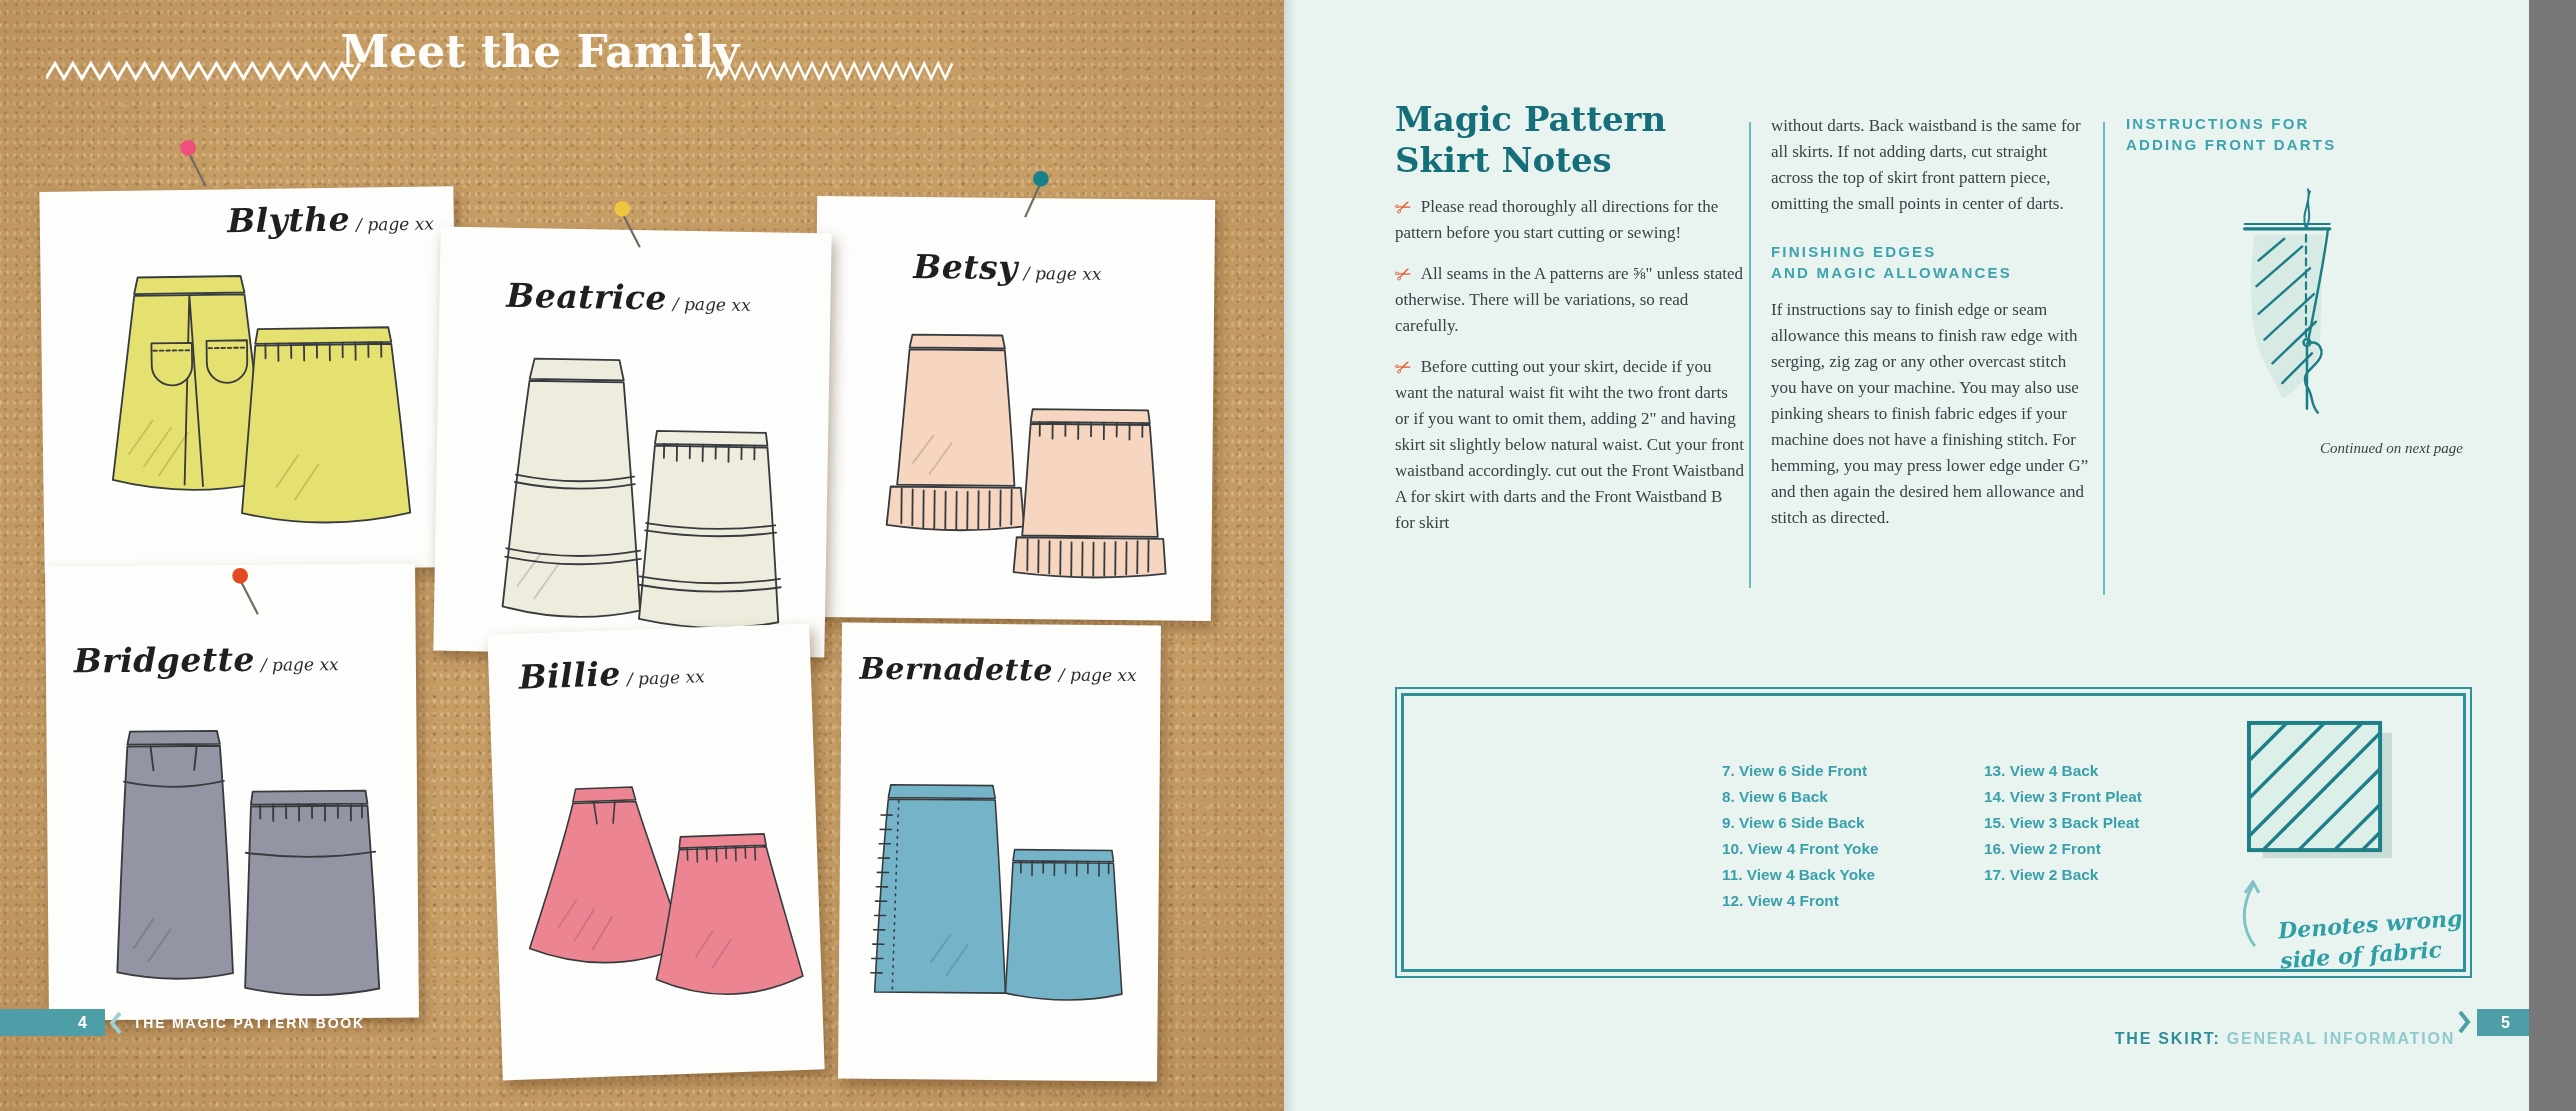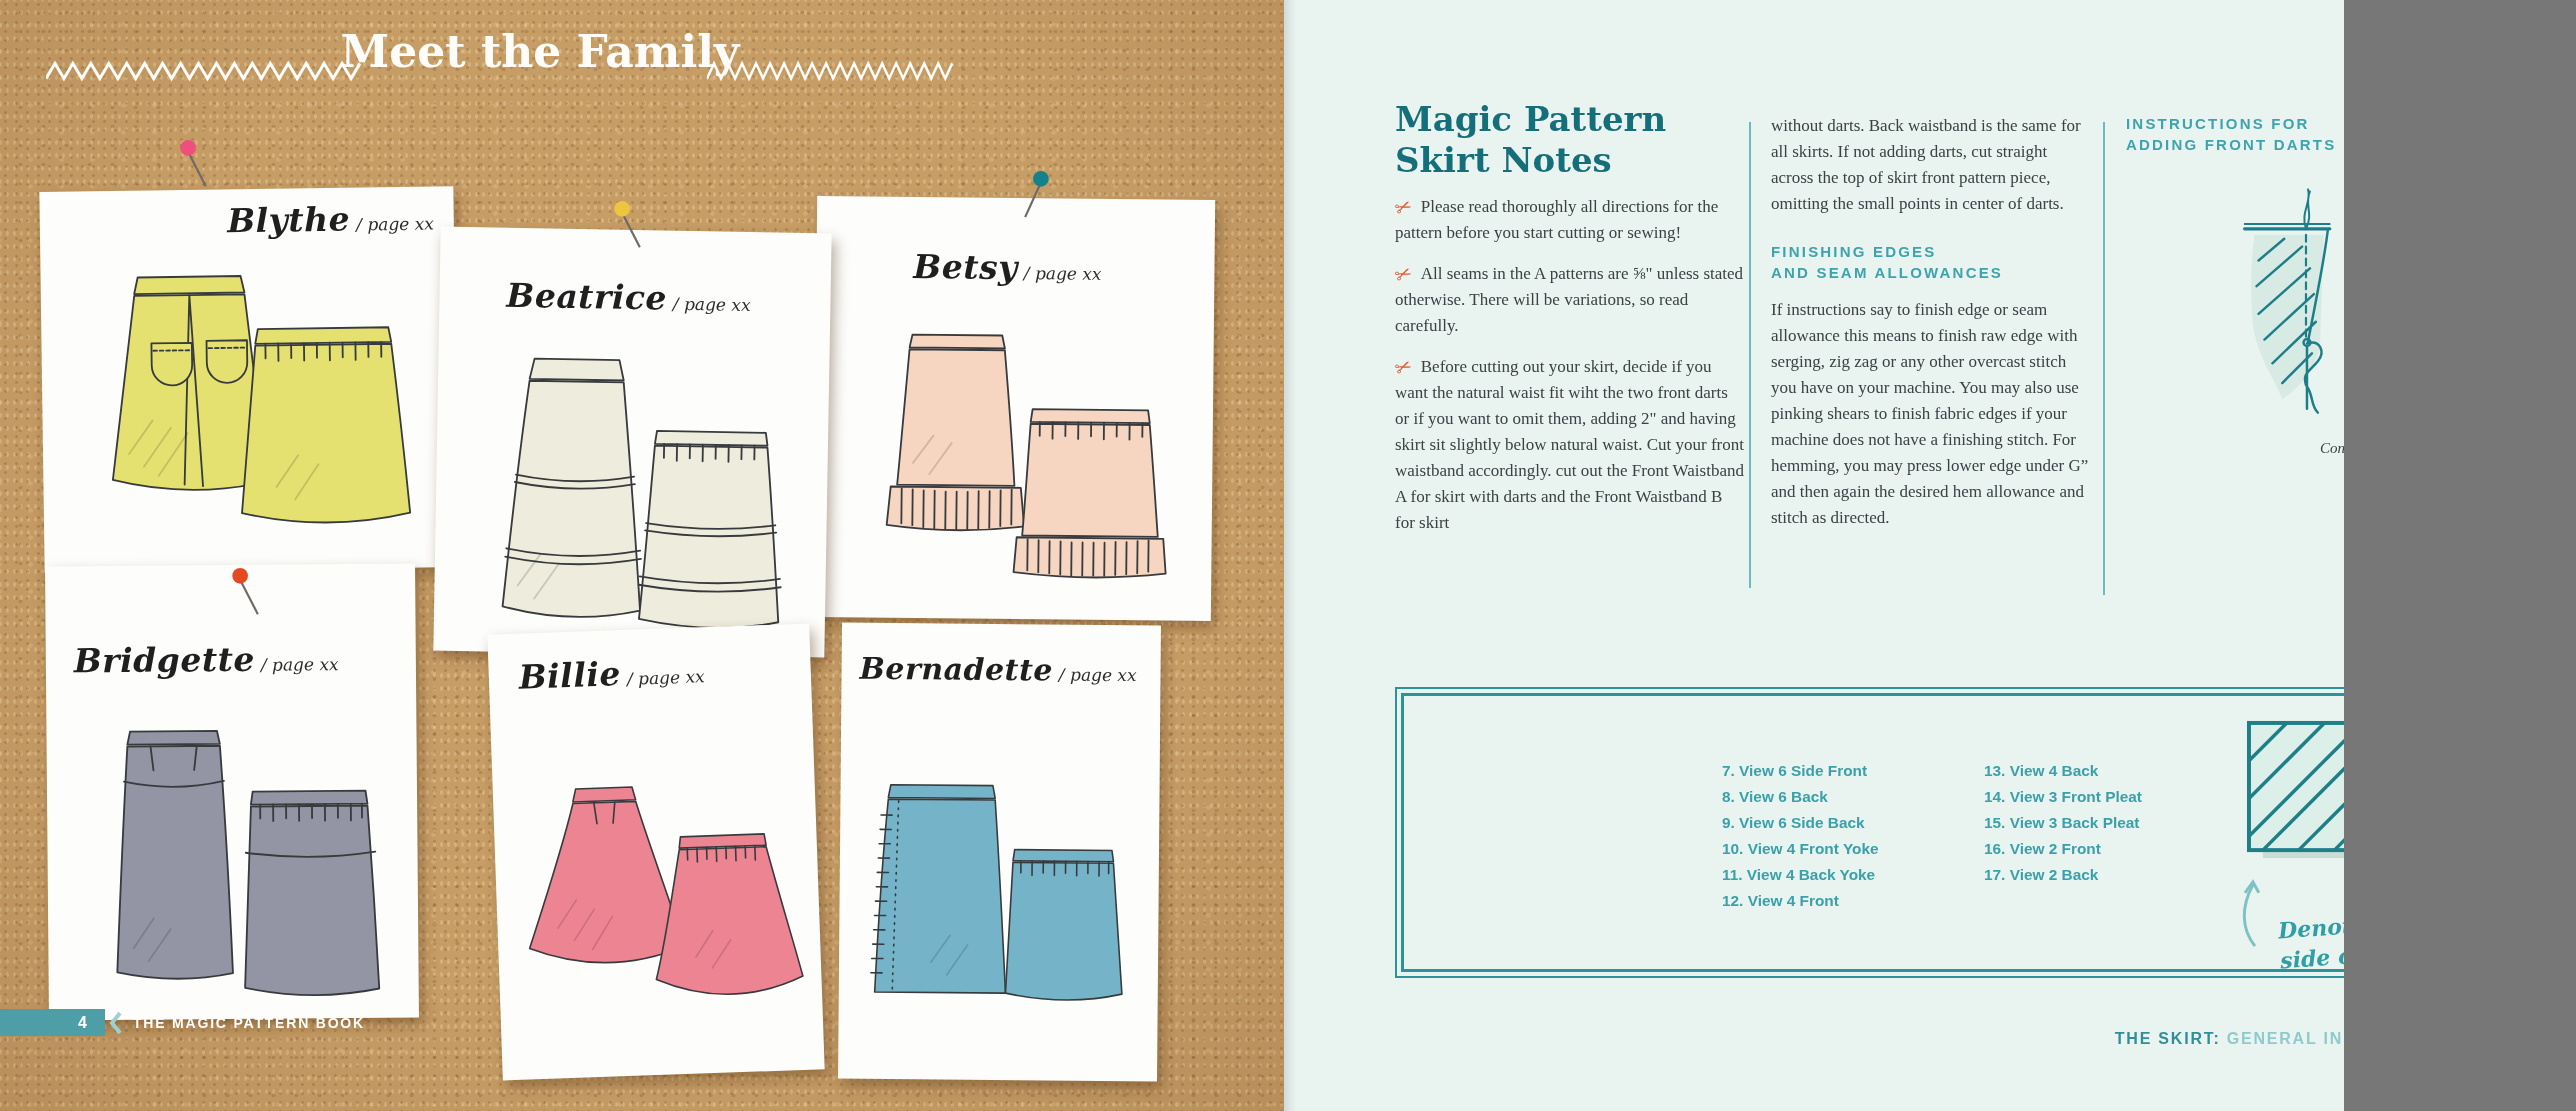--- a/index.html
+++ b/index.html
@@ -1,16 +1,16 @@
 <!DOCTYPE html>
 <html><head>
 <meta charset="utf-8">
 <style>
   html,body{margin:0;padding:0;background:#777;}
-  .spread{position:relative;width:2344px;height:1112px;overflow:hidden;font-family:"Liberation Sans",sans-serif;}
+  .spread{position:relative;width:2529px;height:1112px;overflow:hidden;font-family:"Liberation Sans",sans-serif;}
 
   
   .page-left{position:absolute;left:0;top:0;width:1284px;height:1112px;
     background-color:#c79d66;
     background-image:
       radial-gradient(rgba(124,83,38,.30) 1.2px, transparent 1.9px),
       radial-gradient(rgba(255,235,190,.28) 1px, transparent 1.6px),
       radial-gradient(rgba(105,68,28,.22) 1.7px, transparent 2.4px),
       radial-gradient(rgba(232,198,144,.33) 2.1px, transparent 2.8px);
     background-size:11px 9px,7px 13px,23px 19px,31px 27px;
@@ -253,21 +253,21 @@
       <p><span class="scissors">✂</span><span>All seams in the A patterns are ⅝" unless stated otherwise. There will be variations, so read carefully.</span></p>
       <p><span class="scissors">✂</span><span>Before cutting out your skirt, decide if you want the natural waist fit wiht the two front darts or if you want to omit them, adding 2" and having skirt sit slightly below natural waist. Cut your front waistband accordingly. cut out the Front Waistband A for skirt with darts and the Front Waistband B for skirt</span></p>
     </div>
 
     <div class="vrule vrule1"></div>
 
     <div class="col col2">
       <p>without darts. Back waistband is the same for all skirts. If not adding darts, cut straight across the top of skirt front pattern piece, omitting the small points in center of darts.</p>
       <div class="subhead">
         <div>FINISHING EDGES</div>
-        <div>AND SEAM ALLOWANCES</div>
+        <div>AND MAGIC ALLOWANCES</div>
       </div>
       <p>If instructions say to finish edge or seam allowance this means to finish raw edge with serging, zig zag or any other overcast stitch you have on your machine. You may also use pinking shears to finish fabric edges if your machine does not have a finishing stitch. For hemming, you may press lower edge under G” and then again the desired hem allowance and stitch as directed.</p>
     </div>
 
     <div class="vrule vrule2"></div>
 
     <div class="col col3">
       <div class="subhead first">
         <div>INSTRUCTIONS FOR</div>
         <div>ADDING FRONT DARTS</div>

